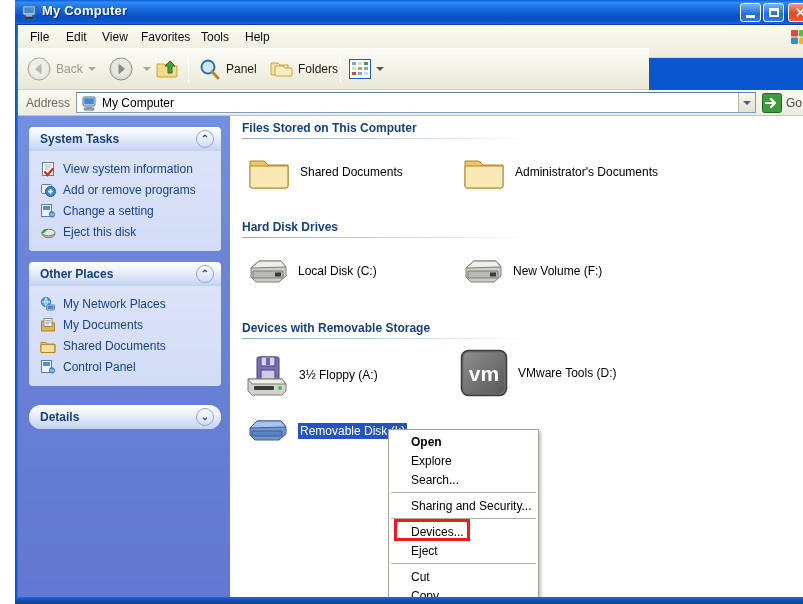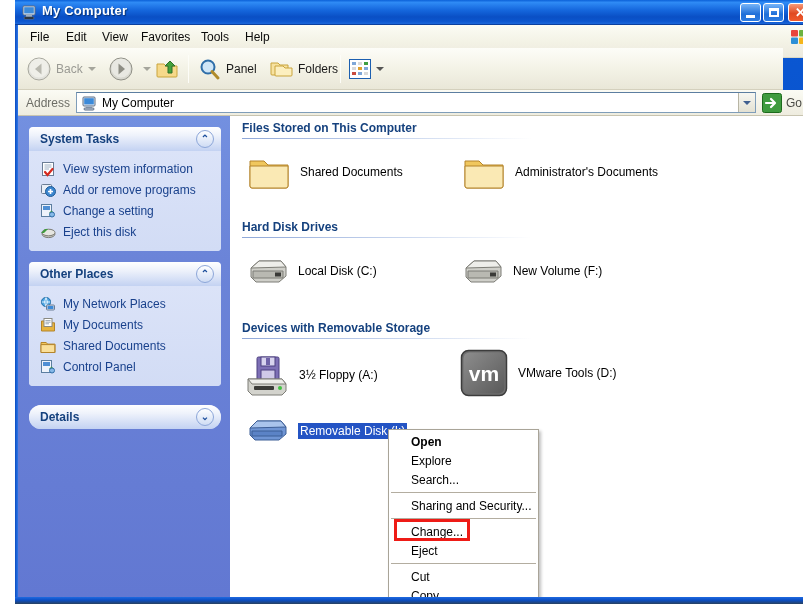--- a/index.html
+++ b/index.html
@@ -50,21 +50,21 @@
     border-bottom:1px solid #dad7c4;
   }
   .menuitem {
     position:absolute; top:4px; font-size:12px; color:#0a0a0a; padding:1px 6px;
     cursor:default;
   }
   #mb-flag { position:absolute; right:4px; top:2px; width:24px; height:20px; }
 
   
   #toolbar {
-    position:absolute; left:3px; top:48px; width:765px; height:42px;
+    position:absolute; left:3px; top:48px; width:631px; height:42px;
     background:linear-gradient(180deg,#fdfdf8 0%,#f4f3e7 48%,#e9e7d8 100%);
     border-bottom:1px solid #d4d0bd;
   }
   .tbtn { position:absolute; top:4px; height:34px; display:flex; align-items:center;
           cursor:pointer; }
   .tlabel { font-size:12px; color:#1a1a1a; margin-left:4px; }
   .tlabel.dis { color:#9a9a94; }
   .tarrow { width:0;height:0;border-left:4px solid transparent;border-right:4px solid transparent;
             border-top:4px solid #555; margin-left:5px; }
   .tsep { position:absolute; top:7px; width:1px; height:28px;
@@ -477,21 +477,21 @@
     </div>
   </div>
 
   <div id="ctxmenu">
     <div class="ci bold">Open</div>
     <div class="ci">Explore</div>
     <div class="ci">Search...</div>
     <div class="csep"></div>
     <div class="ci">Sharing and Security...</div>
     <div class="csep"></div>
-    <div class="ci">Change...</div>
+    <div class="ci">Devices...</div>
     <div class="ci">Eject</div>
     <div class="csep"></div>
     <div class="ci">Cut</div>
     <div class="ci">Copy</div>
 
     <div id="redbox"></div>
   </div>
 
   <div class="frame-l"></div>
   <div class="frame-r"></div>

